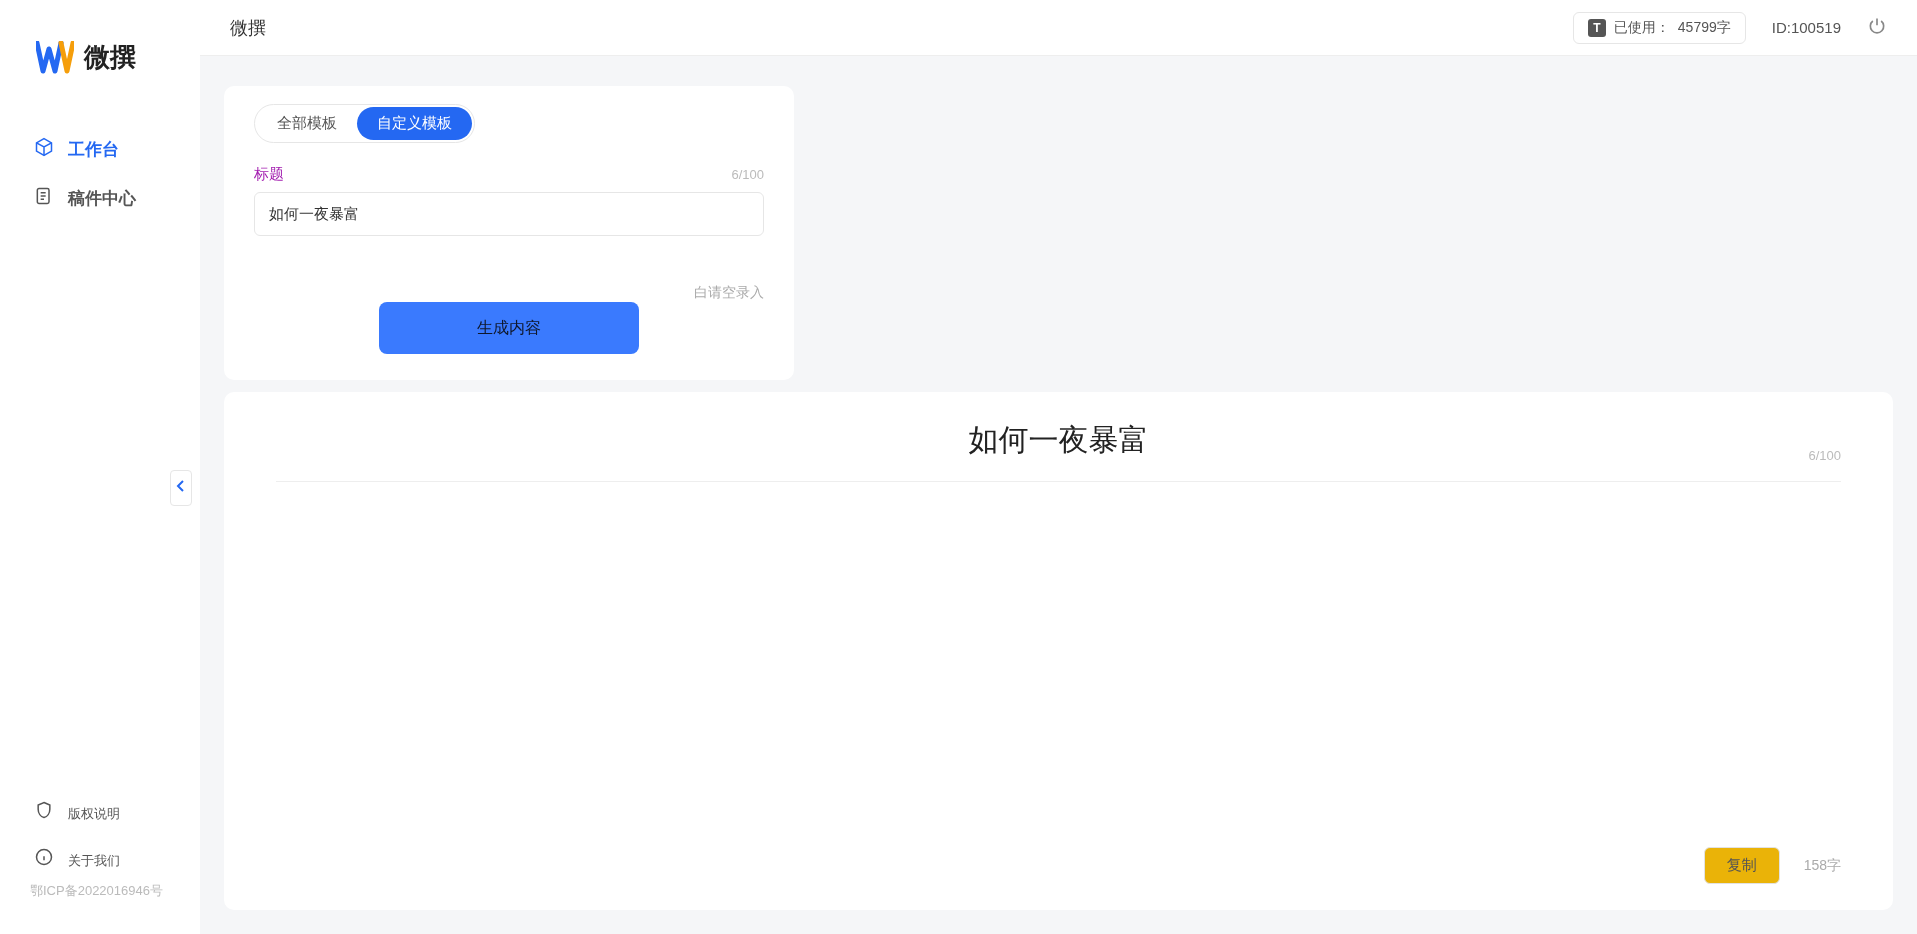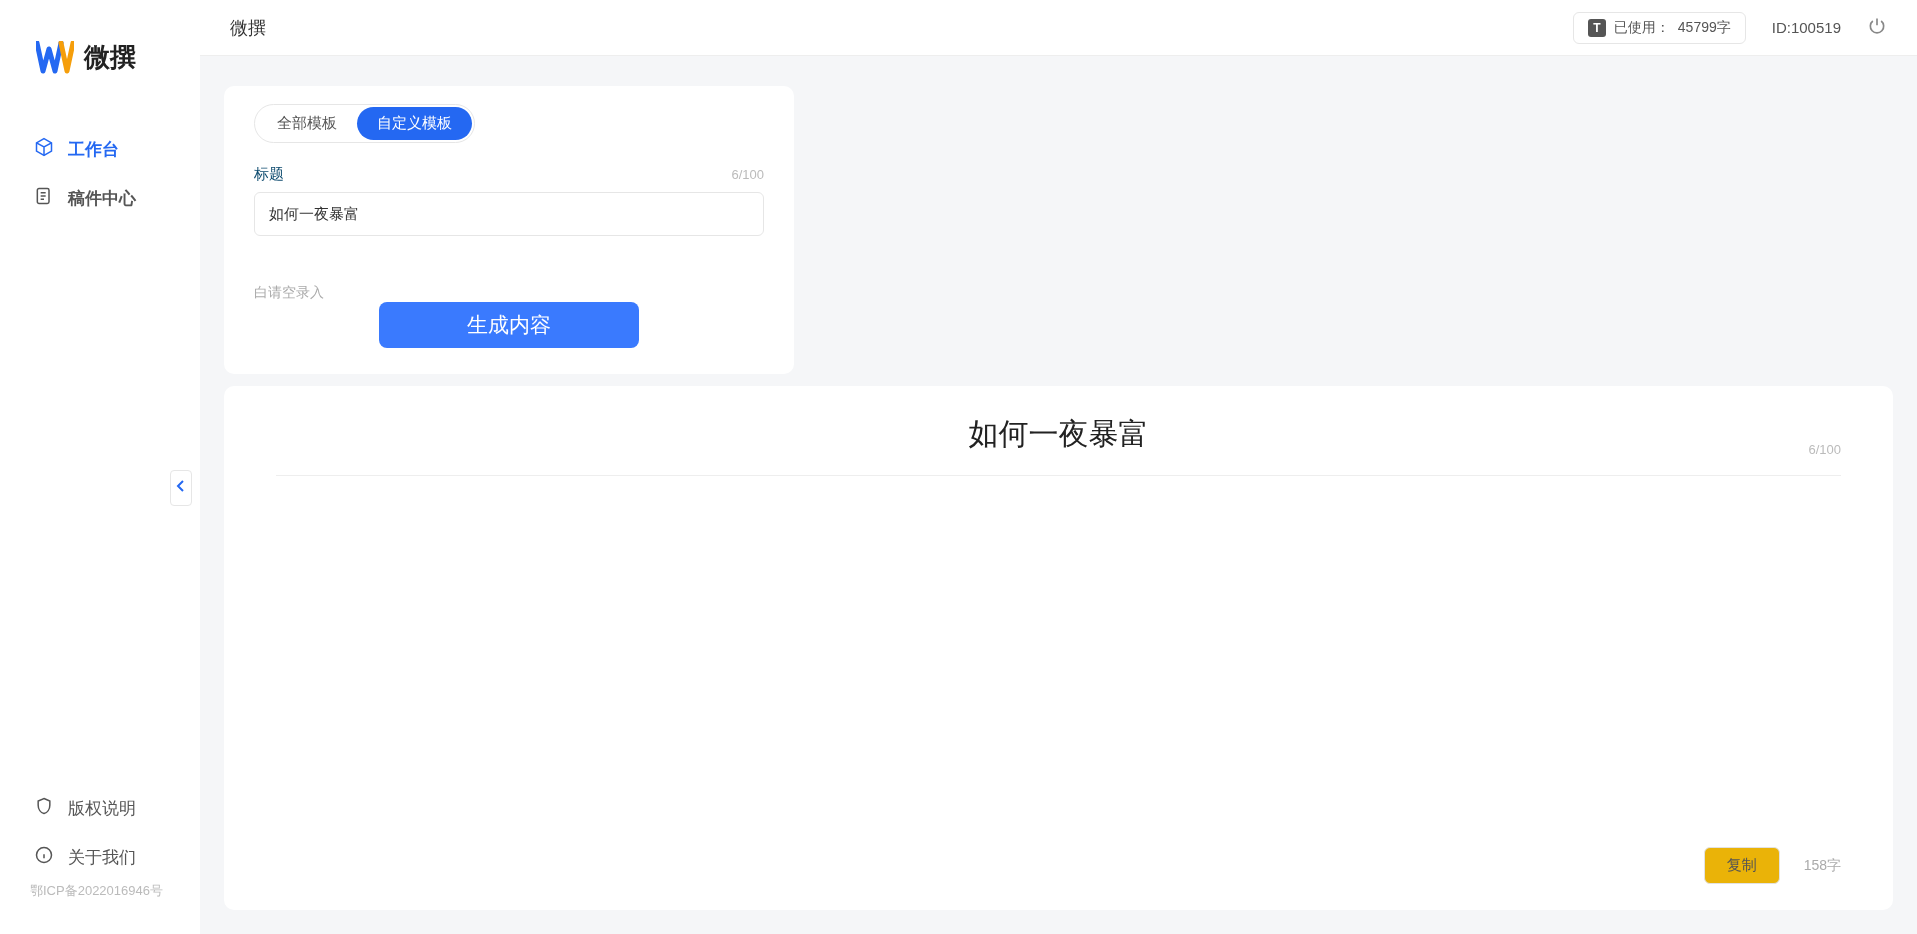--- a/index.html
+++ b/index.html
@@ -37,21 +37,21 @@
     align-items: center;
     gap: 14px;
     padding: 12px 0 12px 34px;
     color: #555;
     font-size: 17px;
     cursor: pointer;
   }
   .nav-item.active { color: #2468f2; }
   .nav-item svg { width: 20px; height: 20px; flex-shrink:0; }
   .sidebar-footer { padding: 0 0 20px 0; }
-  .sidebar-footer .nav-item { font-size: 17px; color:#555; }
+  .sidebar-footer .nav-item { font-size: 13px; color:#555;align-items:flex-end; }
   .icp {
     font-size: 13px; color: #bbb; padding: 0 0 14px 30px;
   }
   .collapse-handle {
     position: absolute;
     left: 170px; top: 470px;
     width: 22px; height: 36px;
     background: #fff;
     border: 1px solid #e6e6e6;
     border-radius: 4px;
@@ -140,47 +140,47 @@
     border-radius: 10px;
     background:#fff4ec;
     display:flex;align-items:center;justify-content:center;
     color:#f97316;
   }
   .template-title { font-size: 17px; font-weight: 600; color:#222; margin-bottom:6px; }
   .template-desc { font-size: 14px; color:#999; }
 
   .field { margin-top: 4px; margin-bottom: 8px; }
   .field-head { display:flex; justify-content: space-between; align-items:center; margin-bottom:8px; }
-  .field-label { font-size: 15px; color:#0c4a6e; }
+  .field-label { font-size: 15px; color:#a21caf; }
   .field-count { font-size: 13px; color:#bbb; }
   .field-input {
     width: 100%;
     height: 44px;
     border: 1px solid #e6e6e6;
     border-radius: 6px;
     padding: 0 14px;
     font-size: 15px;
     color:#333;
     outline: none;
   }
   .hint {
-    text-align: left;
+    text-align: right;
     color: #aaa;
     font-size: 14px;
     margin-top: 28px;
   }
   .generate-btn {
     margin-top: auto;
     align-self: center;
-    width: 260px; height: 46px;
+    width: 260px; height: 52px;
     background: #3a7afe;
-    color: #ffffff;
+    color: #0f172a;
     border: none;
     border-radius: 8px;
-    font-size: 21px;
+    font-size: 16px;
     cursor: pointer;
   }
 
   
   .panel-right {
     flex: 1;
     background: #fff;
     border-radius: 10px;
     display:flex;flex-direction:column;
     padding: 28px 52px 26px 52px;

